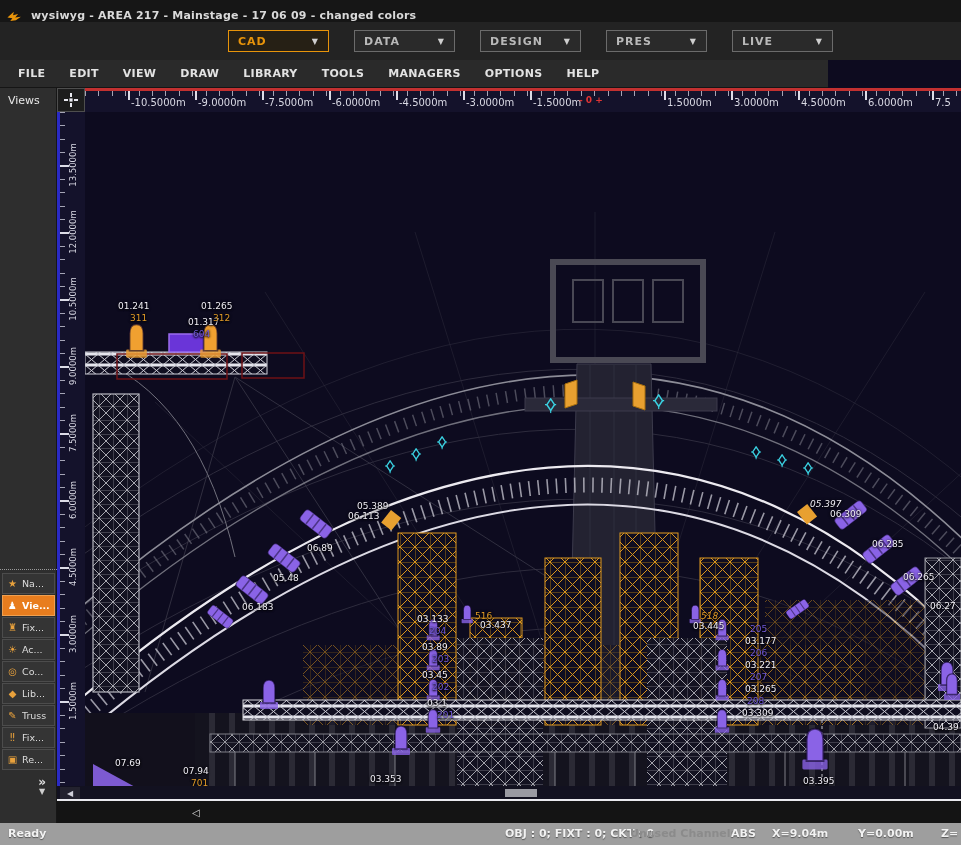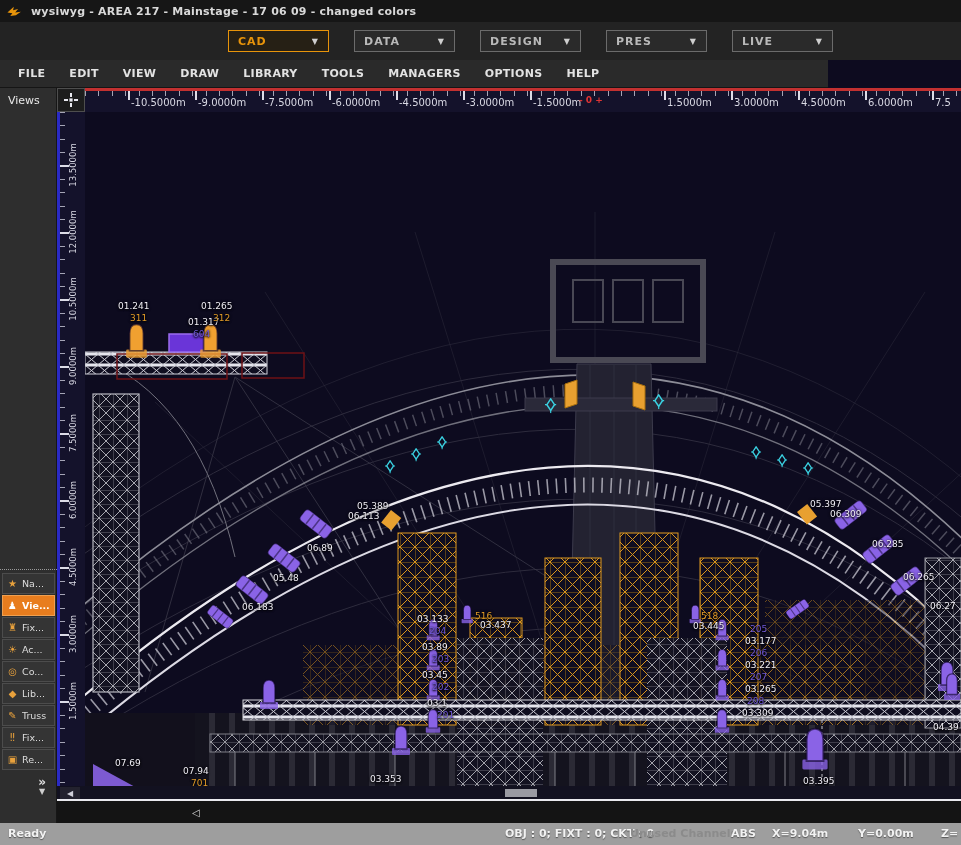--- a/index.html
+++ b/index.html
@@ -1,20 +1,20 @@
 <!DOCTYPE html>
 <html><head>
 <meta charset="utf-8">
 <style>
   html,body{margin:0;padding:0;background:#000;}
   *{box-sizing:border-box;font-family:"DejaVu Sans",sans-serif;}
   #app{position:relative;width:961px;height:845px;background:#0d0b1f;overflow:hidden;}
 
   
-  .titlebar{position:absolute;left:0;top:0;width:961px;height:22px;background:#161616;display:flex;align-items:center;padding-left:6px;}
+  .titlebar{position:absolute;left:0;top:0;width:961px;height:22px;background:#161616;display:flex;align-items:flex-end;padding-left:6px;}
   .titlebar .ttl{color:#d9d9d9;font-size:11px;font-weight:bold;margin-left:8px;letter-spacing:.2px;}
 
   
   .header{position:absolute;left:0;top:22px;width:961px;height:38px;background:#232323;}
   .logo{position:absolute;left:10px;top:5px;display:flex;align-items:flex-end;margin-top:40px;}
   .logo .word{color:#f2f2f2;font-size:21px;font-weight:bold;font-style:italic;letter-spacing:.5px;}
   .modes{position:absolute;left:228px;top:8px;display:flex;gap:25px;}
   .mode{width:101px;height:22px;border:1px solid #6b6b6b;background:#2a2a2a;color:#b9b9b9;
         font-size:11px;font-weight:bold;letter-spacing:1px;display:flex;align-items:center;
         padding:0 9px;justify-content:space-between;cursor:default;}
@@ -401,36 +401,36 @@
         <span class="cl orange" style="left: 45px; top: 202px;">311</span>
         <span class="cl white" style="left: 103px; top: 206px;">01.317</span>
         <span class="cl purple" style="left: 108px; top: 218px;">604</span>
         <span class="cl white" style="left: 116px; top: 190px;">01.265</span>
         <span class="cl orange" style="left: 128px; top: 202px;">312</span>
         <span class="cl white" style="left: 272px; top: 390px;">05.389</span>
         <span class="cl white" style="left: 263px; top: 400px;">06.113</span>
         <span class="cl white" style="left: 222px; top: 432px;">06.89</span>
         <span class="cl white" style="left: 188px; top: 462px;">05.48</span>
         <span class="cl white" style="left: 157px; top: 491px;">06.183</span>
-        <span class="cl white" style="left: 725px; top: 388px;">05.397</span>
+        <span class="cl white" style="left: 725px; top: 388px; font-style: italic;">05.397</span>
         <span class="cl white" style="left: 745px; top: 398px;">06.309</span>
         <span class="cl white" style="left: 787px; top: 428px;">06.285</span>
         <span class="cl white" style="left: 818px; top: 461px;">06.265</span>
         <span class="cl white" style="left: 845px; top: 490px;">06.27</span>
         <span class="cl orange" style="left: 390px; top: 500px;">516</span>
         <span class="cl white" style="left: 332px; top: 503px;">03.133</span>
         <span class="cl purple" style="left: 344px; top: 515px;">204</span>
         <span class="cl white" style="left: 395px; top: 509px;">03.437</span>
         <span class="cl white" style="left: 337px; top: 531px;">03.89</span>
         <span class="cl purple" style="left: 347px; top: 543px;">203</span>
         <span class="cl white" style="left: 337px; top: 559px;">03.45</span>
         <span class="cl purple" style="left: 347px; top: 571px;">202</span>
         <span class="cl white" style="left: 342px; top: 587px;">03.1</span>
         <span class="cl purple" style="left: 352px; top: 599px;">201</span>
-        <span class="cl orange" style="left: 616px; top: 500px;">518</span>
+        <span class="cl orange" style="left: 616px; top: 500px; font-style: italic;">518</span>
         <span class="cl white" style="left: 608px; top: 510px;">03.445</span>
         <span class="cl purple" style="left: 665px; top: 513px;">205</span>
         <span class="cl white" style="left: 660px; top: 525px;">03.177</span>
         <span class="cl purple" style="left: 665px; top: 537px;">206</span>
         <span class="cl white" style="left: 660px; top: 549px;">03.221</span>
         <span class="cl purple" style="left: 665px; top: 561px;">207</span>
         <span class="cl white" style="left: 660px; top: 573px;">03.265</span>
         <span class="cl purple" style="left: 662px; top: 585px;">208</span>
         <span class="cl white" style="left: 657px; top: 597px;">03.309</span>
         <span class="cl white" style="left: 30px; top: 647px;">07.69</span>

